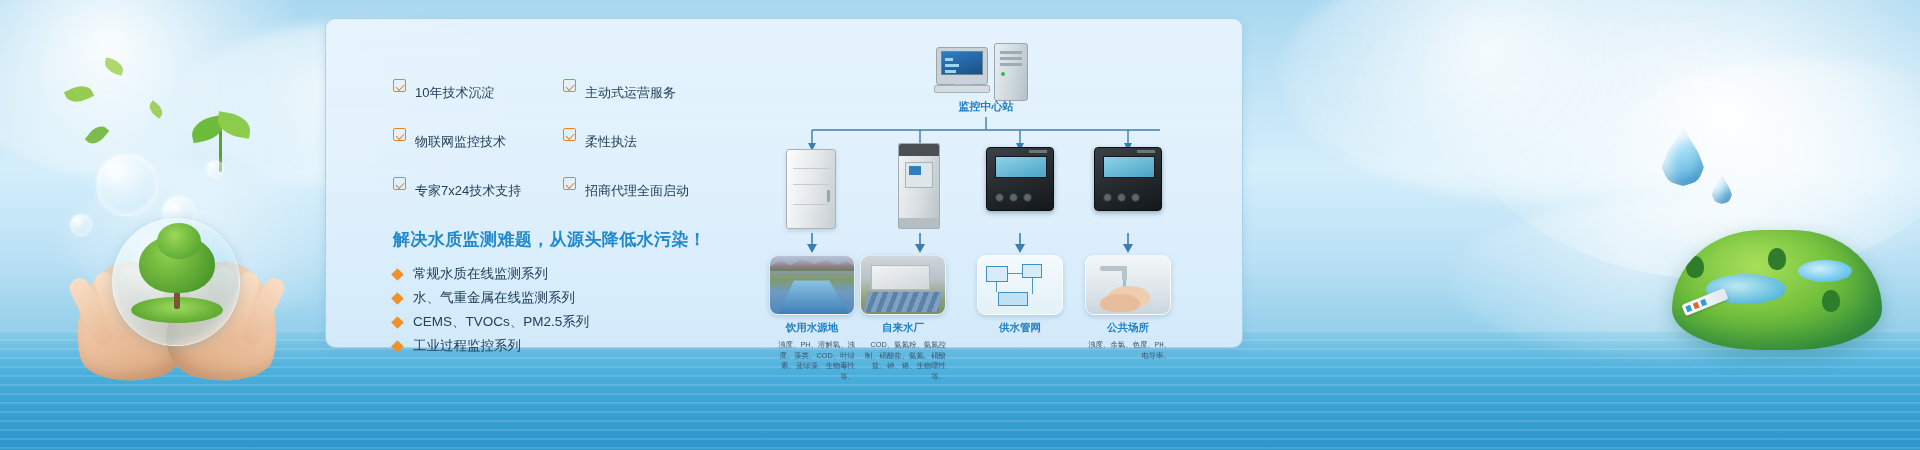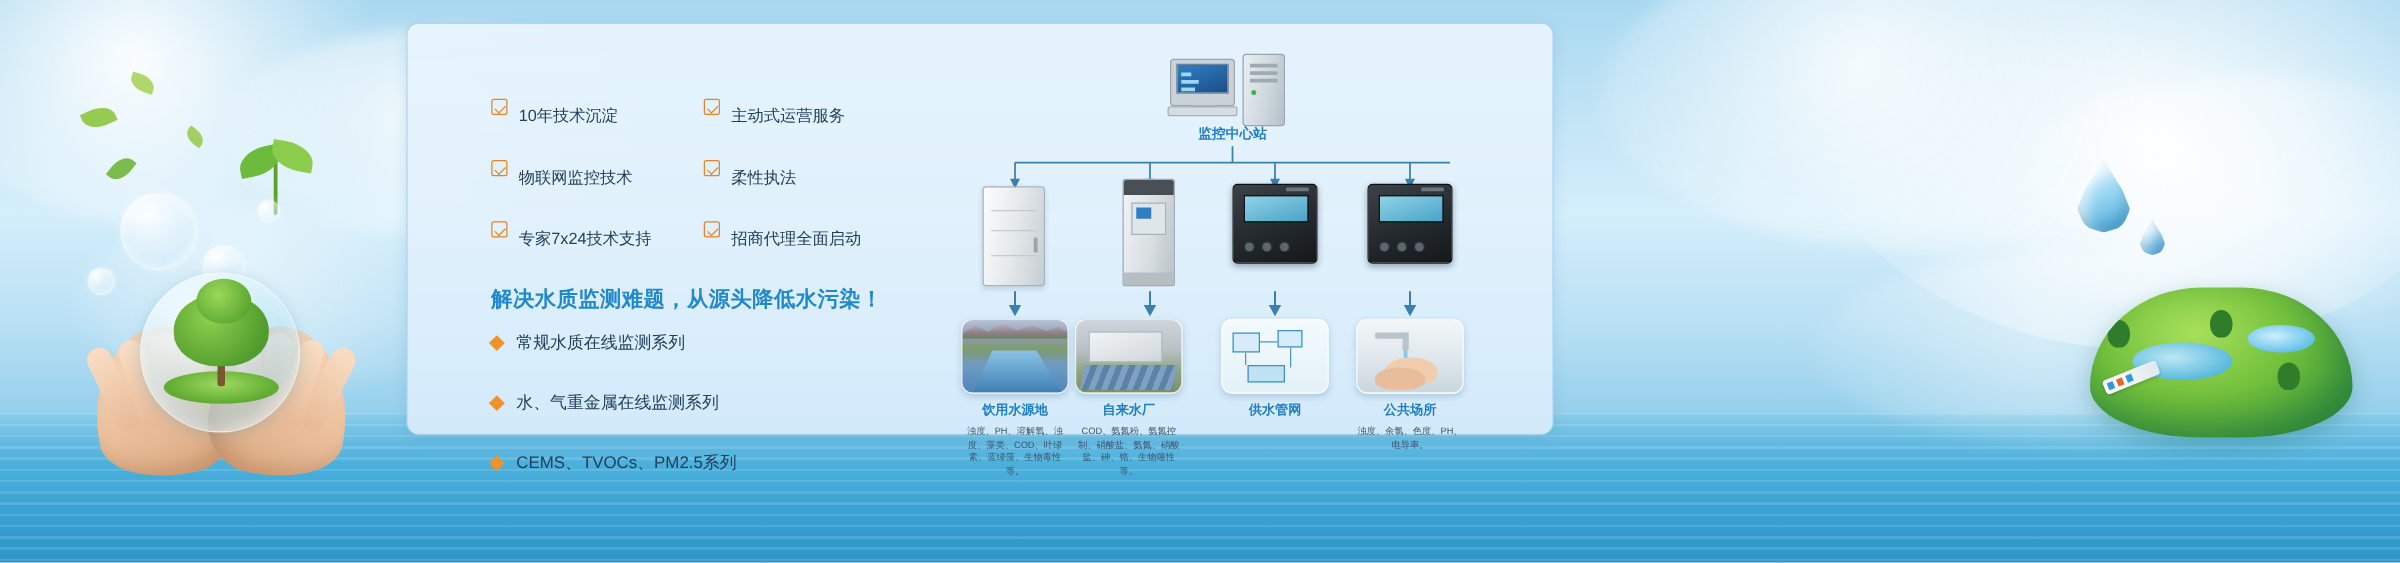--- a/index.html
+++ b/index.html
@@ -166,21 +166,21 @@
   .chk .box::after{
     content:""; position:absolute; left:2px; top:4px; width:7px; height:3.5px;
     border-left:1.6px solid #e8822a; border-bottom:1.6px solid #e8822a;
     transform:rotate(-45deg);
   }
   .chk .txt{ color:#23405c; font-size:13px; white-space:nowrap;margin-top:16px; }
 
   .head2{
     margin-top:28px; color:#2089cc; font-size:17px; font-weight:bold; letter-spacing:.4px;
   }
-  .bullets{ margin-top:14px; display:flex; flex-direction:column; gap:30px; }
+  .bullets{ margin-top:14px; display:flex; flex-direction:column; gap:6px; }
   .bul{ display:flex; align-items:center; gap:11px; }
   .bul .dia{
     width:9px; height:9px; background:#f0922c; transform:rotate(45deg); flex:0 0 auto;
   }
   .bul .txt{ color:#20405c; font-size:13.5px; white-space:nowrap; }
 
   
   .diagram{ position:absolute; left:430px; top:14px; width:470px; height:310px; }
 
   .server{ position:absolute; left:180px; top:10px; width:100px; height:52px; }
@@ -249,21 +249,21 @@
     position:absolute; left:8px; top:8px; width:52px; height:22px;
     background:linear-gradient(160deg,#8fd3e8,#4aa3c6); border:1px solid #10171b;
   }
   .analyzer .btns{ position:absolute; left:8px; bottom:8px; display:flex; gap:5px;}
   .analyzer .btns i{ width:9px; height:9px; border-radius:50%; background:#5d666d; display:block; border:1px solid #2a3136;}
   .analyzer .brand{ position:absolute; right:6px; top:2px; width:18px; height:3px; background:#6d767c;}
 
   
   .scenes{ position:absolute; left:0; top:222px; width:470px; }
   .scene{ position:absolute; width:86px; }
-  .sc1{left:13px;} .sc2{left:104px;} .sc3{left:221px;} .sc4{left:329px;}
+  .sc1{left:13px;} .sc2{left:104px;} .sc3{left:221px;} .sc4{left:329px;font-family:Liberation Mono, monospace;}
   .photo{
     width:86px; height:60px; border-radius:9px; overflow:hidden; position:relative;
     border:1px solid rgba(255,255,255,.8);
     box-shadow:0 2px 5px rgba(60,110,150,.25);
   }
   .ph-river{ background:linear-gradient(180deg,#b9c3d6 0%,#8e9ab4 22%,#7f9b6a 40%,#6f9bc4 62%,#4e86b8 100%); }
   .ph-river::before{
     content:""; position:absolute; left:0; right:0; top:0; height:26%;
     background:linear-gradient(180deg,#c3c9d9,#8d7f86 70%,#6c7f5e);
     clip-path:polygon(0 70%,12% 30%,24% 62%,38% 18%,52% 55%,66% 26%,80% 58%,92% 34%,100% 66%,100% 100%,0 100%);
@@ -297,21 +297,21 @@
   .ph-tap .tap{ position:absolute; left:14px; top:10px; width:26px; height:5px; background:#b9c3ca; border-radius:2px;}
   .ph-tap .tap2{ position:absolute; left:36px; top:10px; width:5px; height:14px; background:#b9c3ca;}
   .ph-tap .water-j{ position:absolute; left:37px; top:24px; width:3px; height:20px; background:#89c7e8;}
   .ph-tap .hand1{ position:absolute; left:22px; bottom:6px; width:42px; height:22px; border-radius:50% 50% 40% 40%; background:#f0cdae;}
   .ph-tap .hand2{ position:absolute; left:14px; bottom:2px; width:40px; height:18px; border-radius:50% 50% 40% 40%; background:#e7bd9b;}
 
   .sc-label{
     margin-top:6px; text-align:center; color:#1f7fc4; font-size:10.5px; font-weight:bold;
   }
   .sc-desc{
-    margin-top:5px; color:#39556e; font-size:7.4px; line-height:1.45; text-align:center;
+    margin-top:5px; color:#39556e; font-size:7.4px; line-height:1.45; text-align:right;
     width:86px; word-break:break-all;
   }
 </style>
 </head>
 <body>
 
 <div class="sky-wrap">
   <div class="sunglow"></div>
   <div class="cloud c1"></div>
   <div class="cloud c2"></div>
@@ -414,20 +414,24 @@
         <span class="dia"></span>
         <span class="txt">常规水质在线监测系列</span>
       </div>
       <div class="bul">
         <span class="dia"></span>
         <span class="txt">水、气重金属在线监测系列</span>
       </div>
       <div class="bul">
         <span class="dia"></span>
         <span class="txt">CEMS、TVOCs、PM2.5系列</span>
+      </div>
+      <div class="bul">
+        <span class="dia"></span>
+        <span class="txt">工业过程监控系列</span>
       </div>
     </div>
   </div>
 
   <div class="diagram">
 
     <div class="server">
       <div class="monitor">
         <div class="scr">
             <span class="bar b1"></span>

